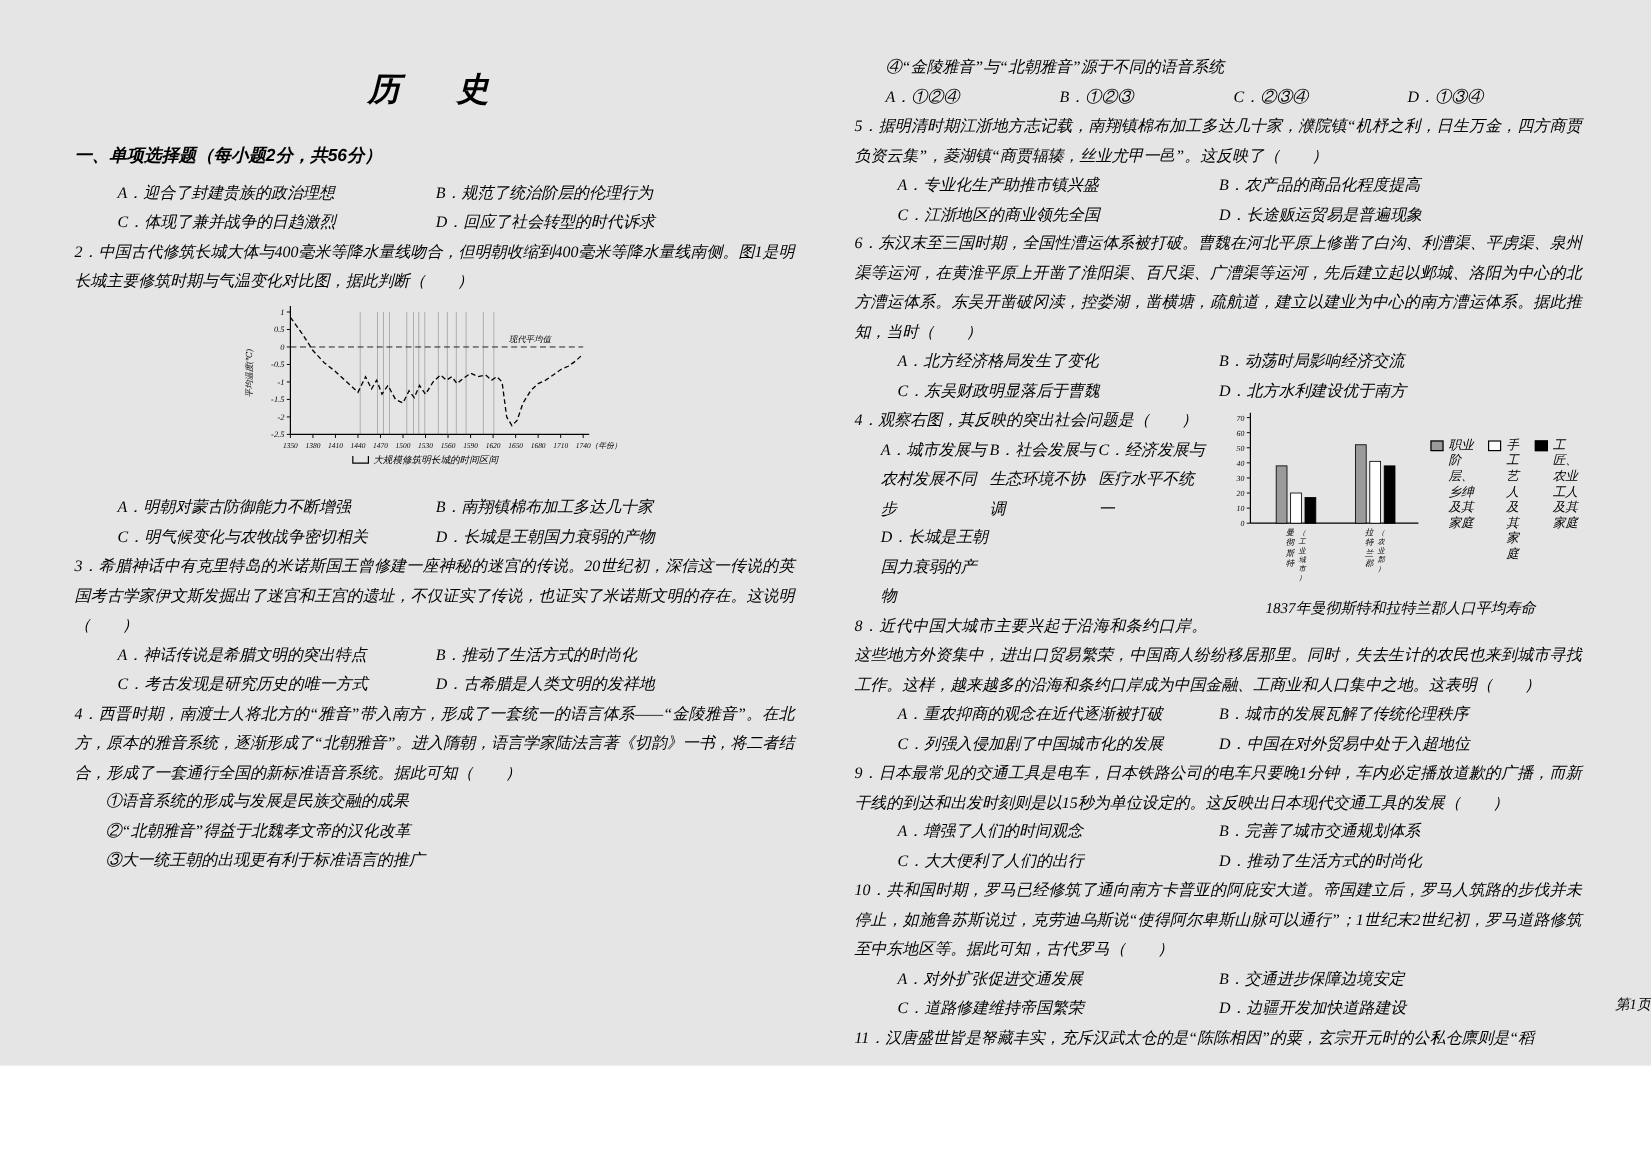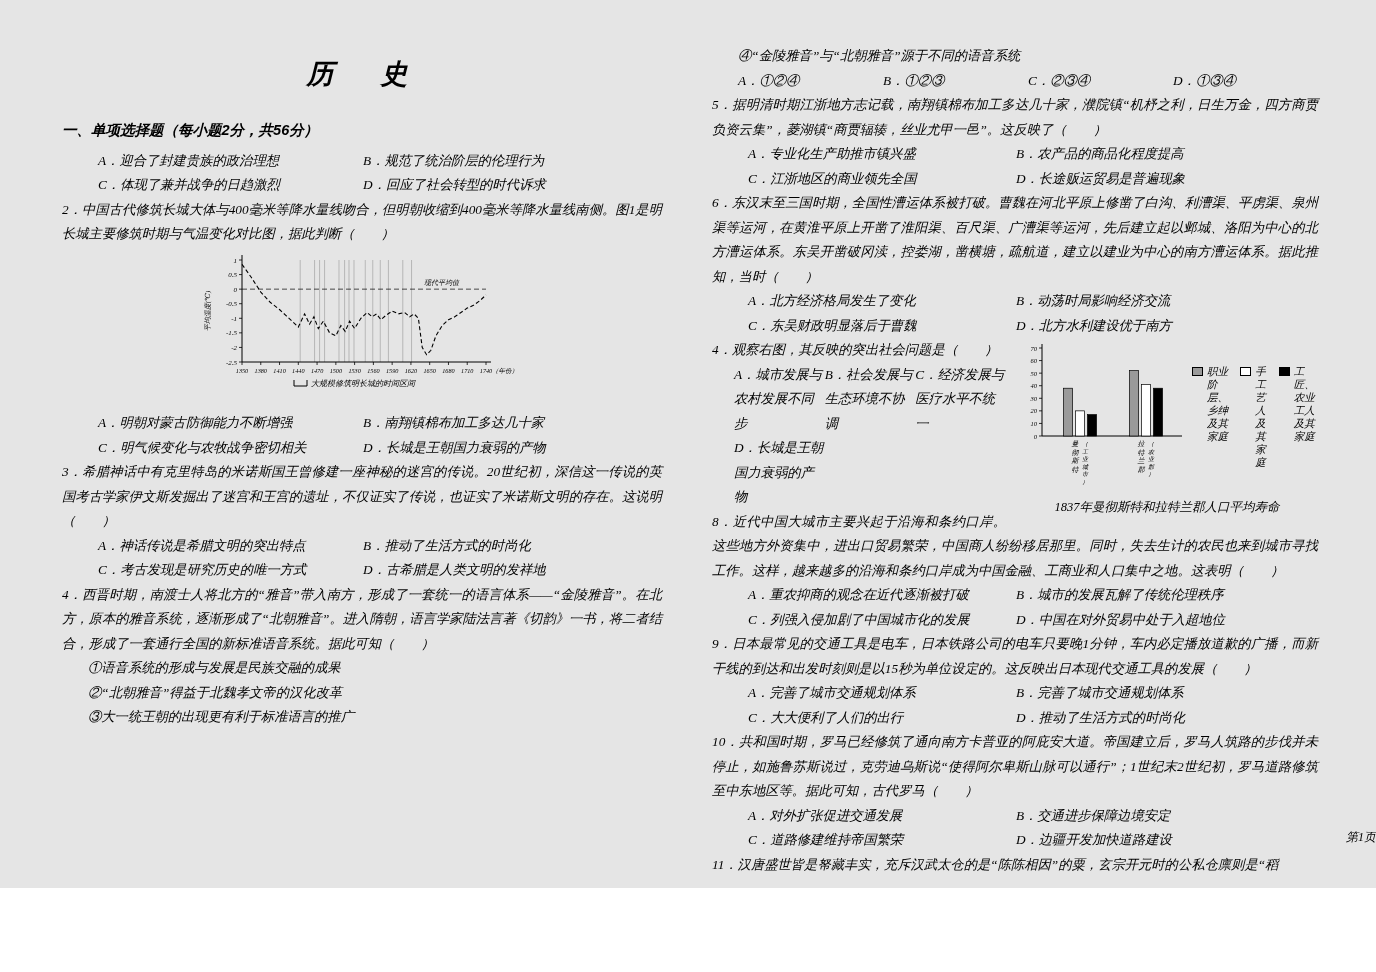--- a/index.html
+++ b/index.html
@@ -246,21 +246,21 @@
           <div class="options two-col">
             <span class="option">A．重农抑商的观念在近代逐渐被打破</span>
             <span class="option">B．城市的发展瓦解了传统伦理秩序</span>
             <span class="option">C．列强入侵加剧了中国城市化的发展</span>
             <span class="option">D．中国在对外贸易中处于入超地位</span>
           </div>
         </div>
         <div class="question">
           <p class="stem">9．日本最常见的交通工具是电车，日本铁路公司的电车只要晚1分钟，车内必定播放道歉的广播，而新干线的到达和出发时刻则是以15秒为单位设定的。这反映出日本现代交通工具的发展（　　）</p>
           <div class="options two-col">
-            <span class="option">A．完善了城市交通规划体系</span>
+            <span class="option">A．增强了人们的时间观念</span>
             <span class="option">B．完善了城市交通规划体系</span>
             <span class="option">C．大大便利了人们的出行</span>
             <span class="option">D．推动了生活方式的时尚化</span>
           </div>
         </div>
         <div class="question">
           <p class="stem">10．共和国时期，罗马已经修筑了通向南方卡普亚的阿庇安大道。帝国建立后，罗马人筑路的步伐并未停止，如施鲁苏斯说过，克劳迪乌斯说“使得阿尔卑斯山脉可以通行”；1世纪末2世纪初，罗马道路修筑至中东地区等。据此可知，古代罗马（　　）</p>
           <div class="options two-col">
             <span class="option">A．对外扩张促进交通发展</span>
             <span class="option">B．交通进步保障边境安定</span>

